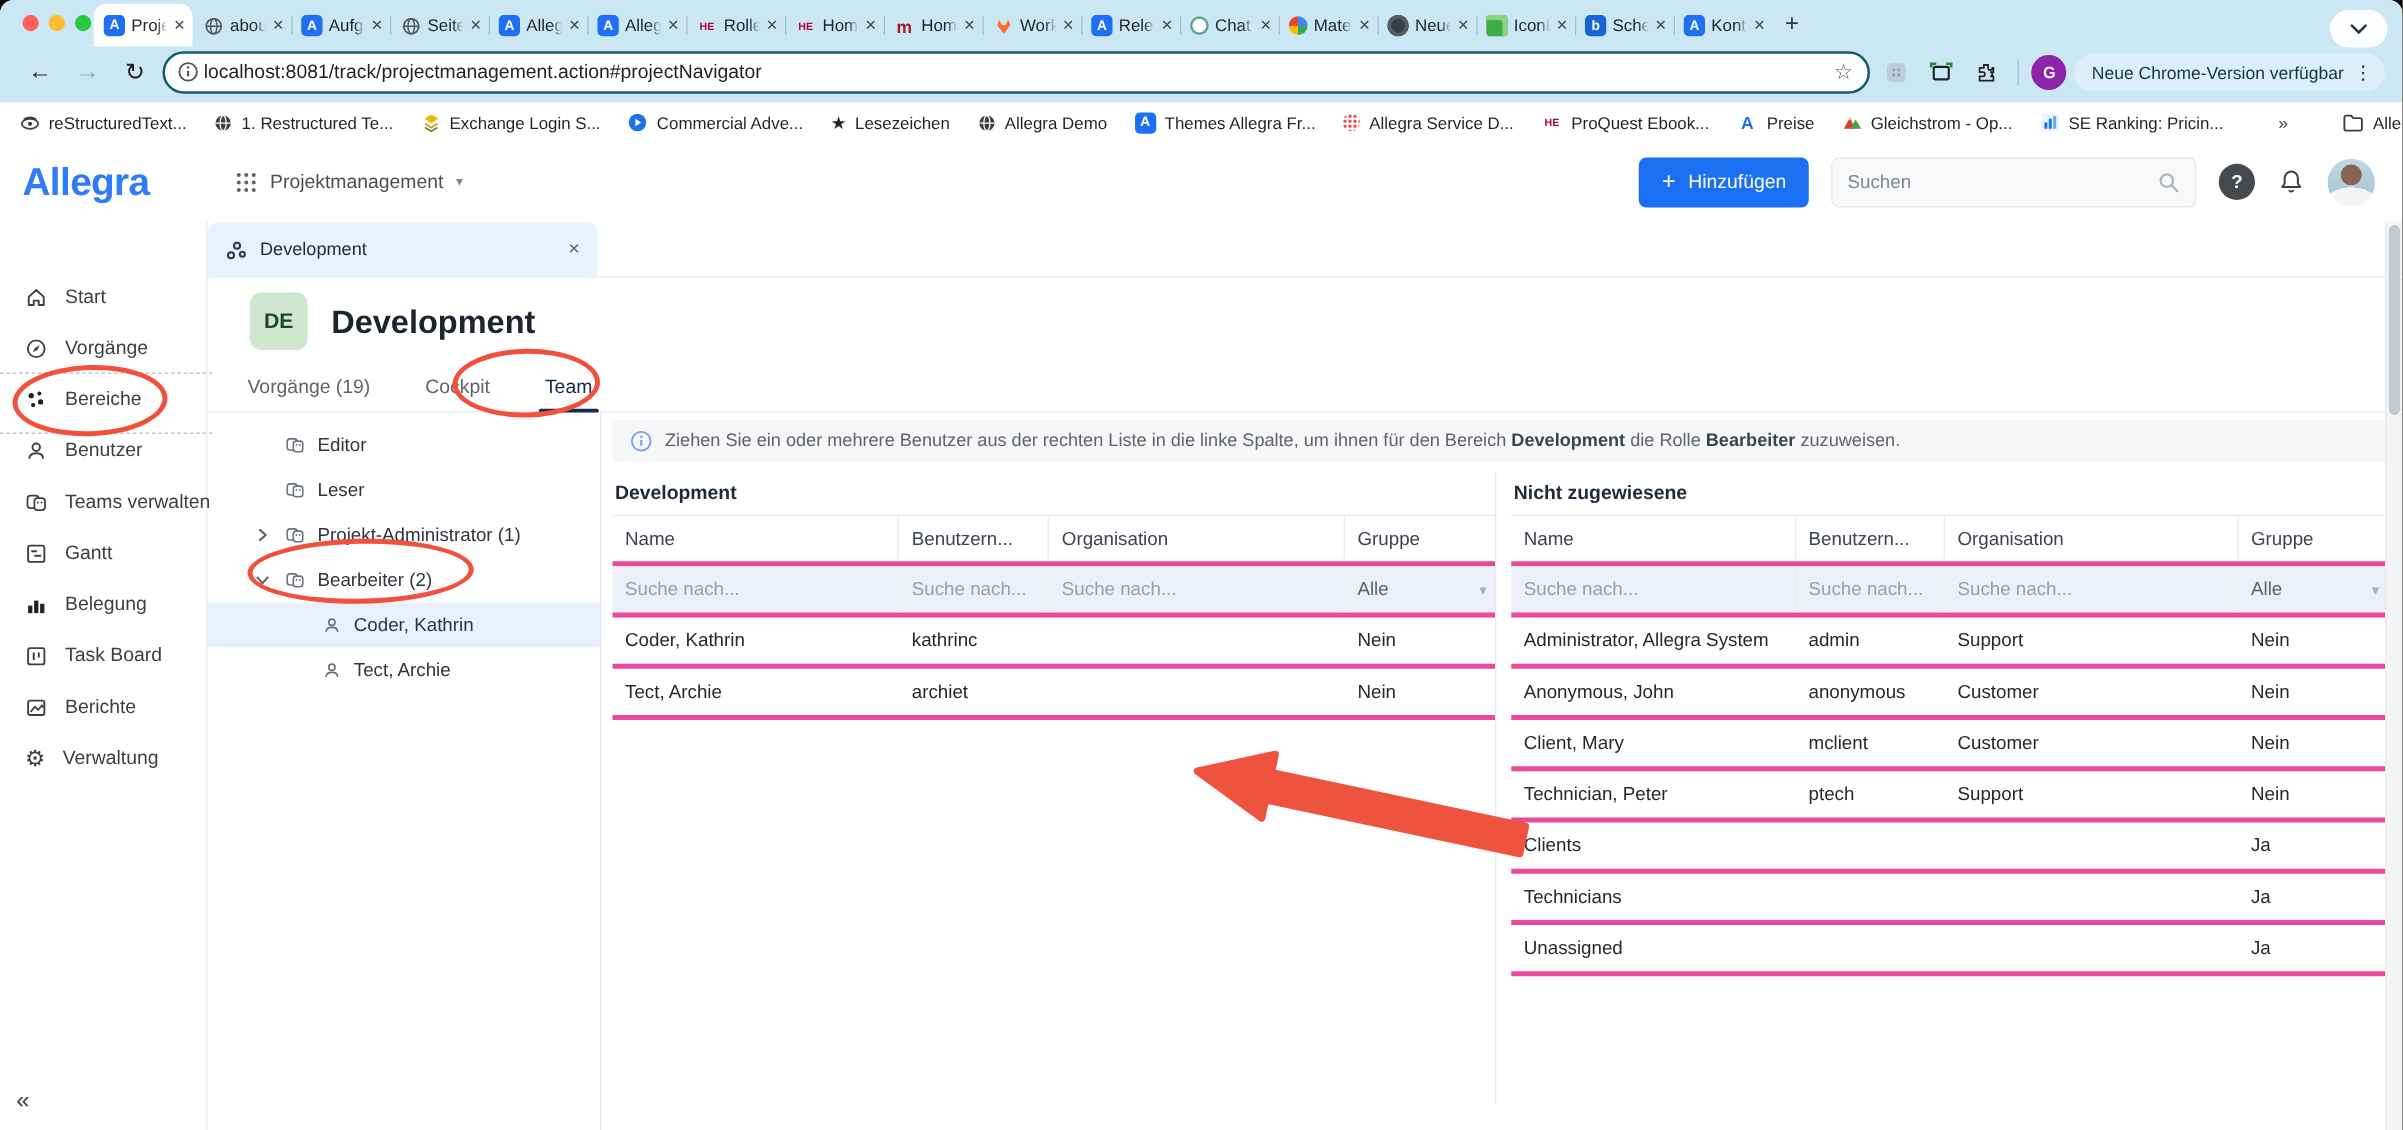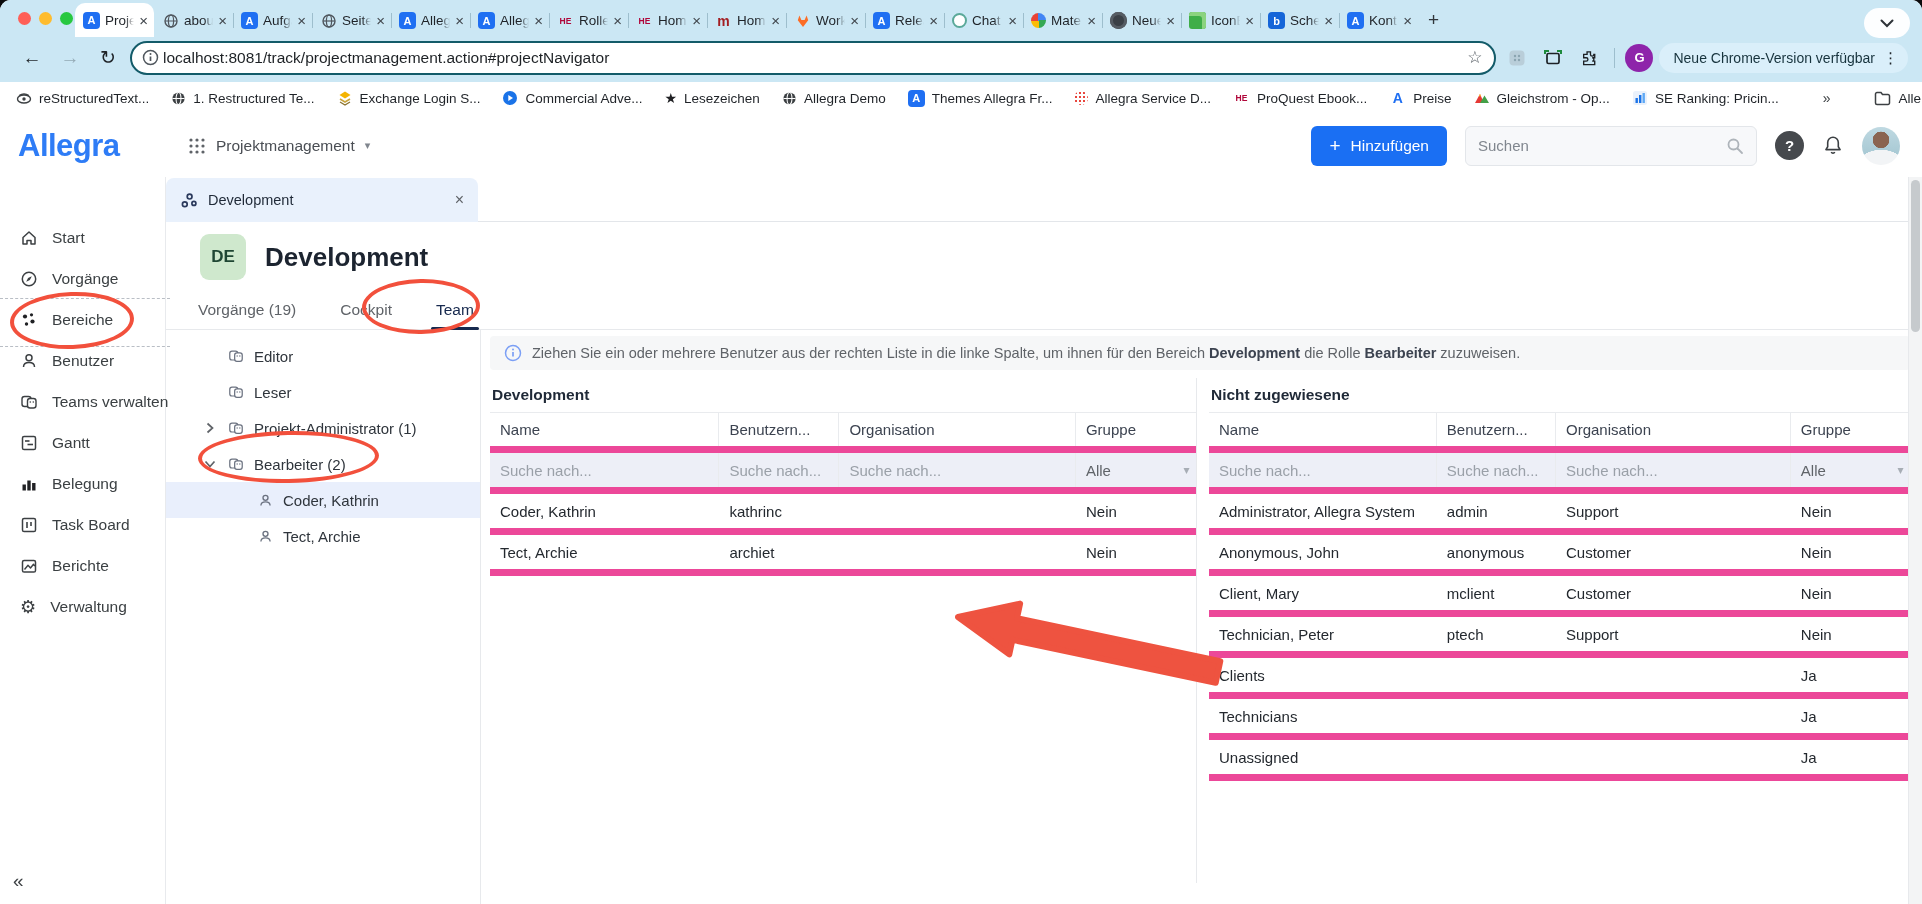--- a/index.html
+++ b/index.html
@@ -98,21 +98,21 @@
   .roleicon,.pericon{display:flex;color:#6b7280;flex:none}
 
   .panel{flex:1;min-width:0;padding:6px 12px 0 9px;display:flex;flex-direction:column}
   .infobar{height:34px;background:#f6f7f8;border-radius:4px;display:flex;align-items:center;gap:10px;padding:0 14px;font-size:14.5px;color:#5f6368;white-space:nowrap;overflow:hidden}
   .infobar b{color:#3c4350;font-weight:700}
   .tables{display:flex;margin-top:8px;min-height:505px}
   .utable{display:flex;flex-direction:column}
   .utable.left{width:707px;flex:none;border-right:1px solid #e7e9ec}
   .utable.right{flex:1;padding-left:12px;min-width:0}
   .t-title{font-size:15.5px;font-weight:700;color:#1f2937;padding:8px 2px 12px;height:34px}
-  .t-row{display:grid;grid-template-columns:32.5% 17% 33.5% 17.5%;align-items:center;height:41px;border-bottom:7px solid #ec4899;font-size:15px;color:#24292f}
+  .t-row{display:grid;grid-template-columns:32.5% 17% 33.5% 17.5%;align-items:center;height:41px;border-bottom:4px solid #ec4899;font-size:15px;color:#24292f}
   .t-row>div{padding:0 10px;white-space:nowrap;overflow:hidden;height:100%;display:flex;align-items:center}
   .t-head{border-top:1px solid #e9ebee;color:#3c4350}
   .t-head>div:not(:last-child),.t-filter>div:not(:last-child){border-right:1px solid #e9ebee}
   .t-filter{background:#edeff7;color:#9aa0a8}
   .t-filter .allecell{color:#5f6368;justify-content:space-between}
   .t-filter .caret{color:#a7adb5;font-size:12px}
 
   
   .vscroll{position:absolute;right:0;top:177px;bottom:0;width:14px;background:#f3f4f5;border-left:1px solid #e7e9ec}
   .vthumb{position:absolute;top:3px;left:2px;width:9px;height:152px;background:#c6cacd;border-radius:5px}

